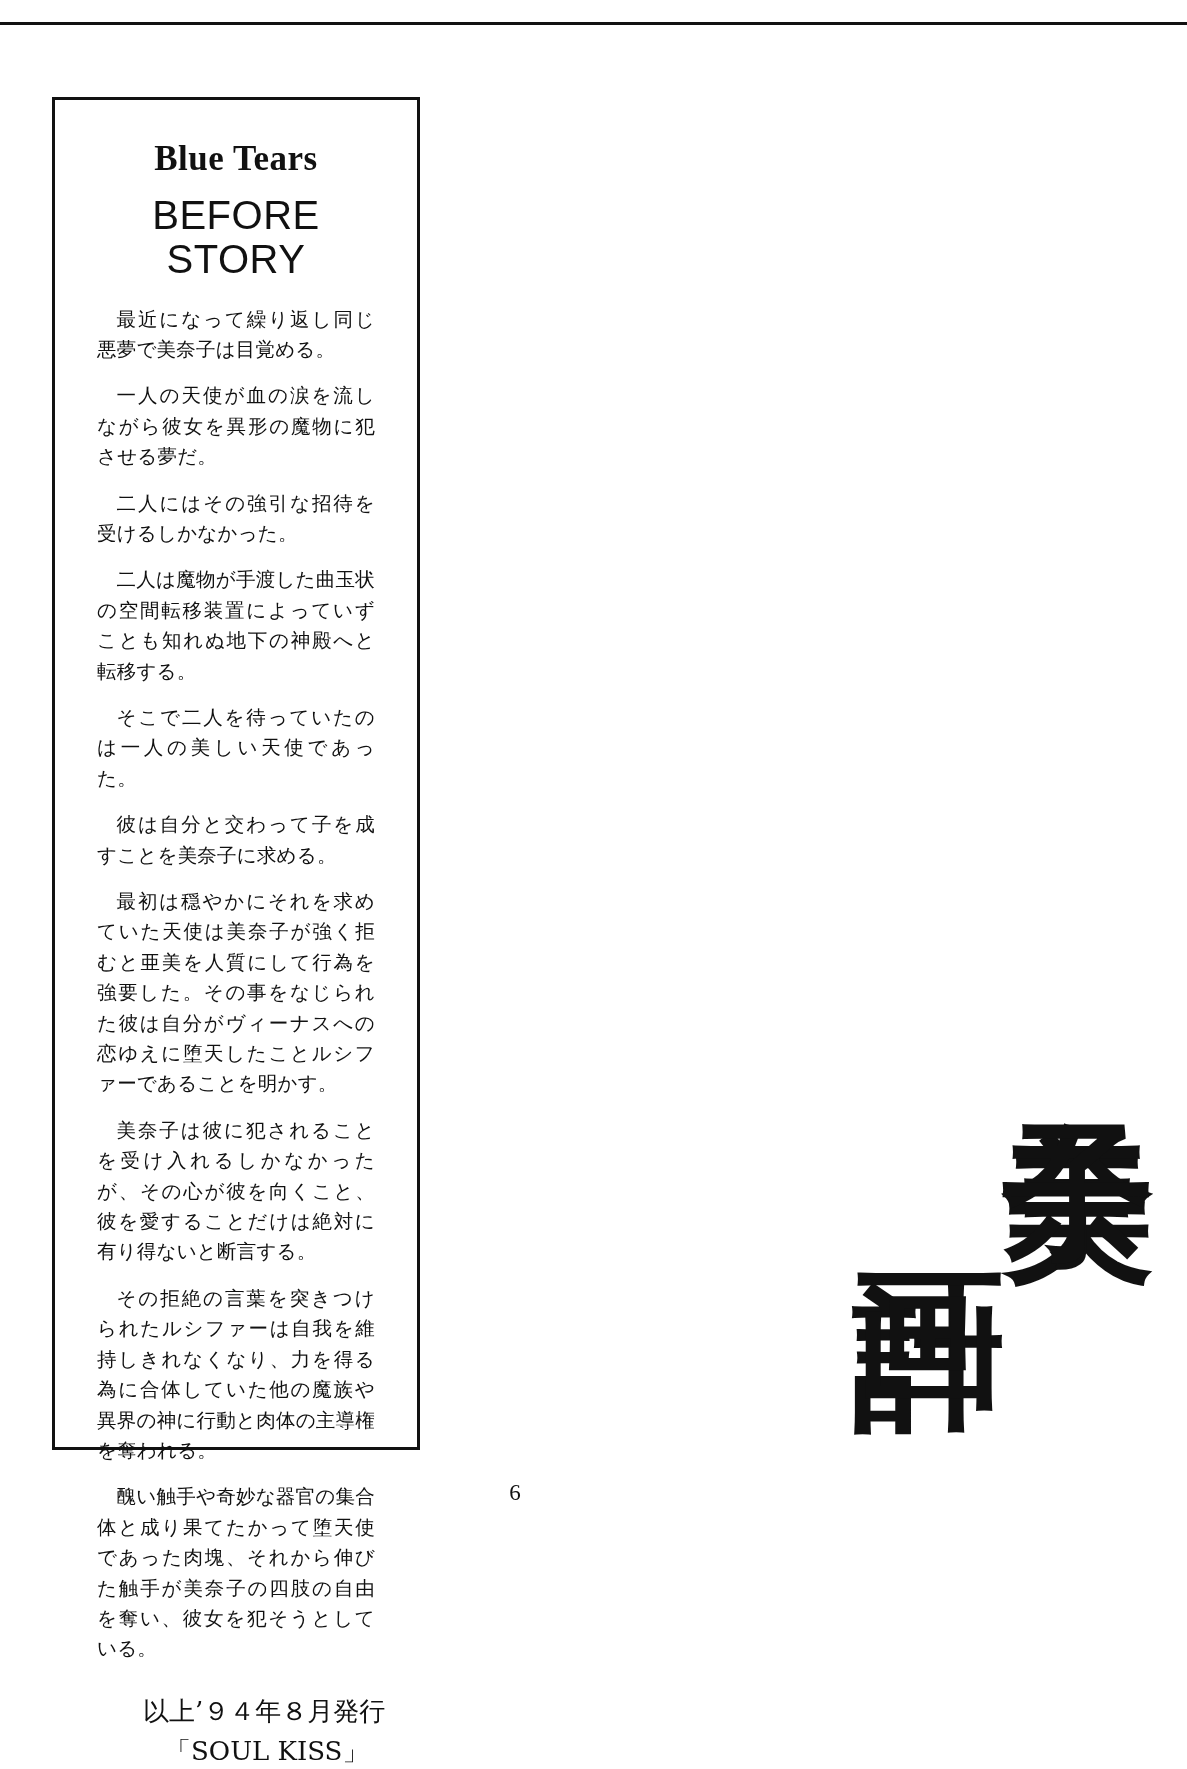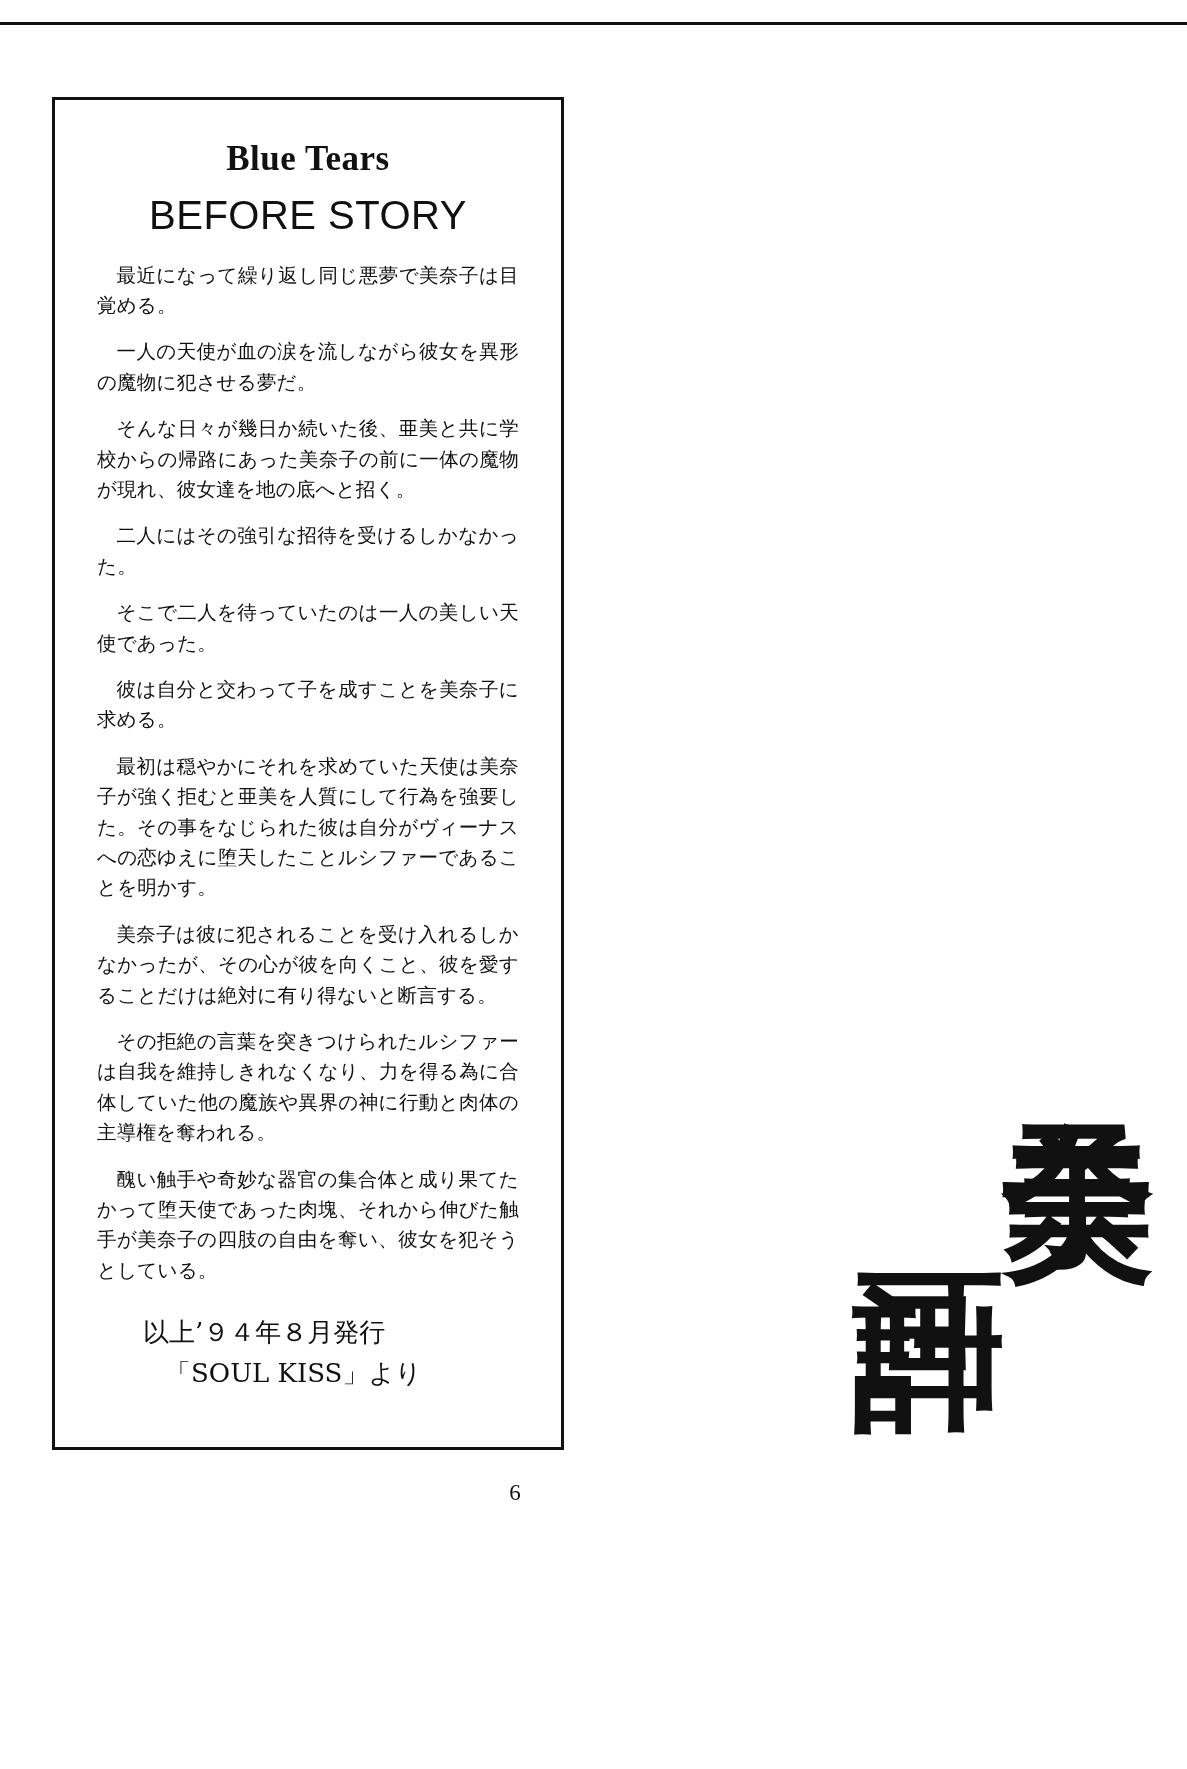--- a/index.html
+++ b/index.html
@@ -24,21 +24,21 @@
     width: 1187px;
     height: 3px;
     background: #111111;
   }
 
   
   .story-box {
     position: absolute;
     left: 52px;
     top: 97px;
-    width: 512px;
+    width: 368px;
     height: 1353px;
     border: 3px solid #111111;
     box-sizing: border-box;
     background: #ffffff;
   }
 
   .story-inner {
     padding: 40px 26px 0 26px;
   }
 
@@ -132,22 +132,22 @@
 <div class="top-rule"></div>
 
 <div class="story-box">
   <div class="story-inner">
     <h1 class="title-en">Blue Tears</h1>
     <h2 class="title-sub">BEFORE STORY</h2>
 
     <div class="body-text">
       <p>最近になって繰り返し同じ悪夢で美奈子は目覚める。</p>
       <p>一人の天使が血の涙を流しながら彼女を異形の魔物に犯させる夢だ。</p>
-      <p>そんな日々が幾日か続いた後、亜美と共に学校からの帰路にあった美奈子の前に一体の魔物が現れ、彼女達を地の底へと招く。</p>
       <p>二人にはその強引な招待を受けるしかなかった。</p>
+      <p>二人は魔物が手渡した曲玉状の空間転移装置によっていずことも知れぬ地下の神殿へと転移する。</p>
       <p>そこで二人を待っていたのは一人の美しい天使であった。</p>
       <p>彼は自分と交わって子を成すことを美奈子に求める。</p>
       <p>最初は穏やかにそれを求めていた天使は美奈子が強く拒むと亜美を人質にして行為を強要した。その事をなじられた彼は自分がヴィーナスへの恋ゆえに堕天したことルシファーであることを明かす。</p>
       <p>美奈子は彼に犯されることを受け入れるしかなかったが、その心が彼を向くこと、彼を愛することだけは絶対に有り得ないと断言する。</p>
       <p>その拒絶の言葉を突きつけられたルシファーは自我を維持しきれなくなり、力を得る為に合体していた他の魔族や異界の神に行動と肉体の主導権を奪われる。</p>
       <p>醜い触手や奇妙な器官の集合体と成り果てたかって堕天使であった肉塊、それから伸びた触手が美奈子の四肢の自由を奪い、彼女を犯そうとしている。</p>
     </div>
 
     <div class="colophon">
       <div class="line1">以上’９４年８月発行</div>

